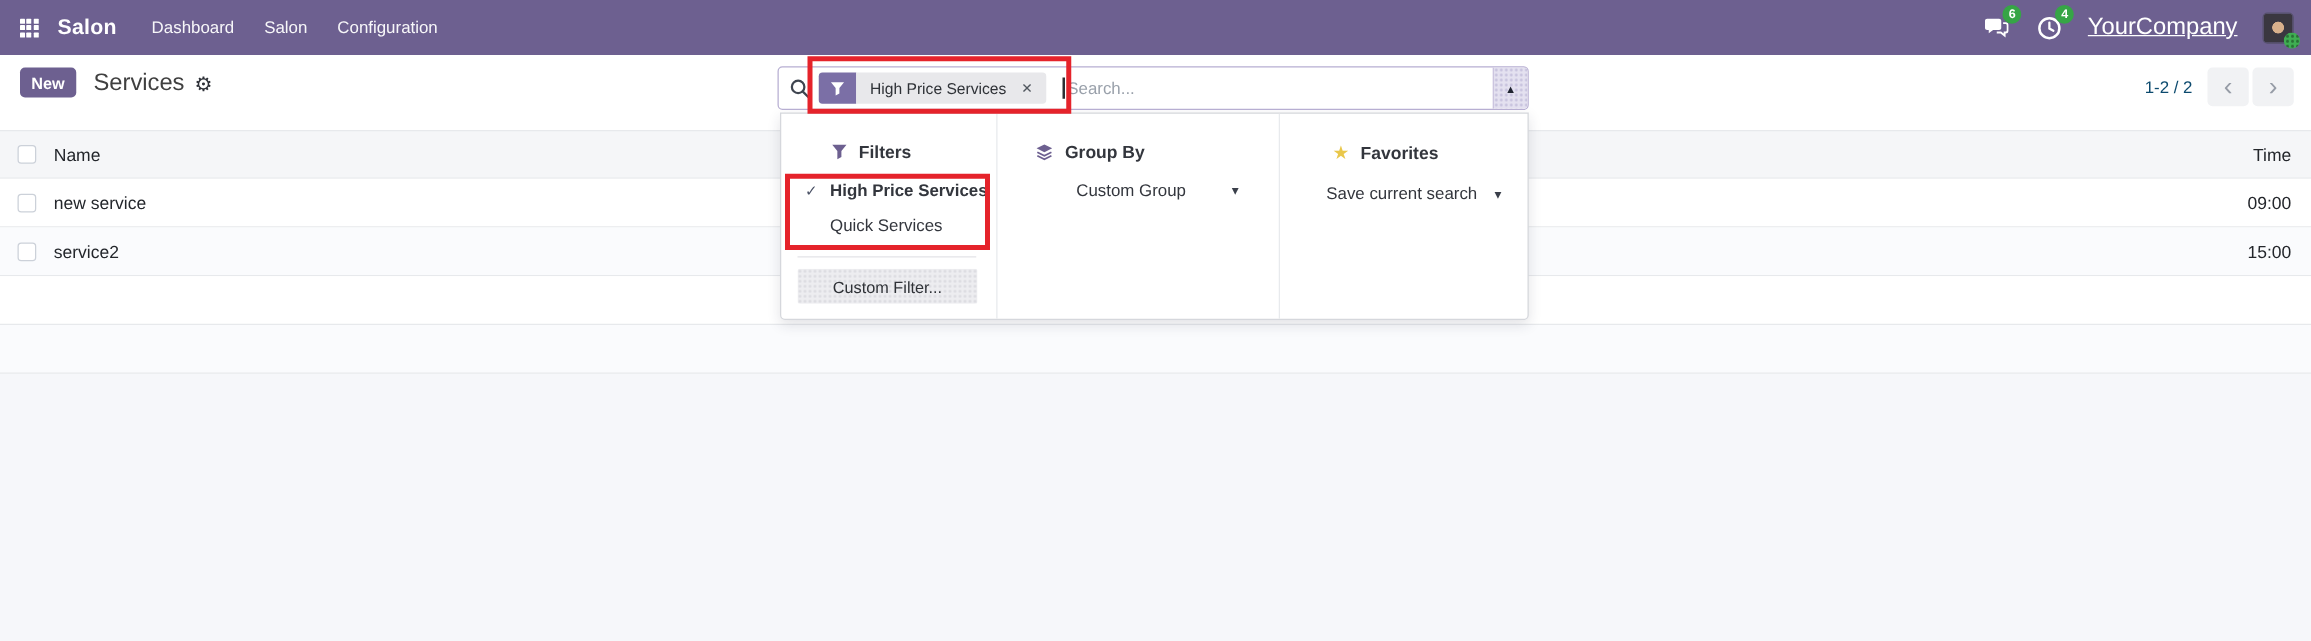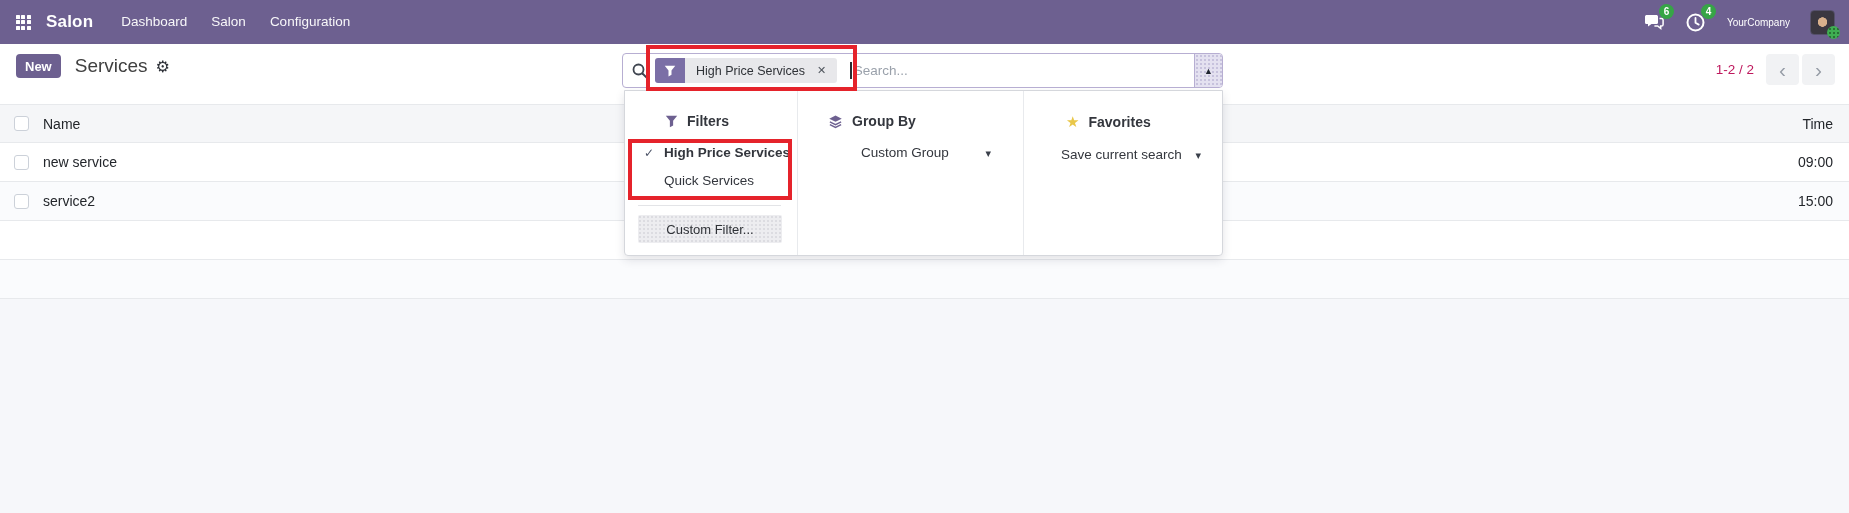--- a/index.html
+++ b/index.html
@@ -20,46 +20,46 @@
   .apps-grid span { background:#fff; border-radius:0.5px; }
   .brand { font-size:17px; font-weight:bold; margin-right:16px; letter-spacing:.2px; }
   .nav-item { font-size:13.5px; padding:0 12px; height:44px; line-height:44px; color:rgba(255,255,255,.95); cursor:pointer; }
   .nav-right { margin-left:auto; display:flex; align-items:center; gap:20px; padding-right:14px; }
   .sys-icon-wrap { position:relative; width:22px; height:22px; display:flex; align-items:center; justify-content:center; cursor:pointer; }
   .badge {
     position:absolute; top:-7px; right:-9px; min-width:15px; height:15px; padding:0 3px;
     background:#36a546; border-radius:8px; color:#fff; font-size:10px; font-weight:bold;
     line-height:15px; text-align:center;
   }
-  .company { font-size:10px; }
+  .company { font-size:19px;text-decoration:underline; }
   .avatar {
     position:relative; width:25px; height:25px; border-radius:4px; cursor:pointer;
     background:radial-gradient(circle at 50% 48%, #d8b08c 27%, #3a3740 30%);
     border:1px solid #55506b;
   }
   .status-dot {
     position:absolute; right:-6px; bottom:-5px; width:13px; height:13px; border-radius:50%;
     background-color:#3fae52;
     background-image:radial-gradient(rgba(0,0,0,.35) 1px, transparent 1.3px);
     background-size:4px 4px; background-position:1px 1px;
   }
   
   .content-white { position:absolute; top:44px; left:0; right:0; height:255px; background:#fff; }
   
-  .cp-left { position:absolute; top:54px; left:16px; display:flex; align-items:center; z-index:5; }
+  .cp-left { position:absolute; top:54px; left:16px; display:flex; align-items:flex-end; z-index:5; }
   .new-btn {
     background:#6d6090; color:#fff; border:none; border-radius:4px;
     font-size:13px; font-weight:bold; height:24px; padding:0 9px; cursor:pointer;
     font-family:inherit;
   }
   .view-title { margin-left:14px; font-size:19px; color:#404040; }
   .gear { margin-left:8px; font-size:16px; color:#2e3138; cursor:pointer; }
   
   .pager { position:absolute; top:54px; right:14px; display:flex; align-items:center; gap:12px; z-index:5; }
-  .pager-range { font-size:13.5px; color:#be185d; }
+  .pager-range { font-size:13.5px; color:#0c4a6e; }
   .pager-btns { display:flex; gap:3px; }
   .pager-btn {
     width:33px; height:31px; background:#f1f2f4; border:none; border-radius:4px;
     color:#969ca6; font-size:21px; line-height:26px; cursor:pointer; font-family:inherit;
   }
   
   .search-bar {
     position:absolute; left:622px; top:53px; width:601px; height:35px;
     background:#fff; border:1px solid #b7aed2; border-radius:4px;
     display:flex; align-items:center; z-index:20;

